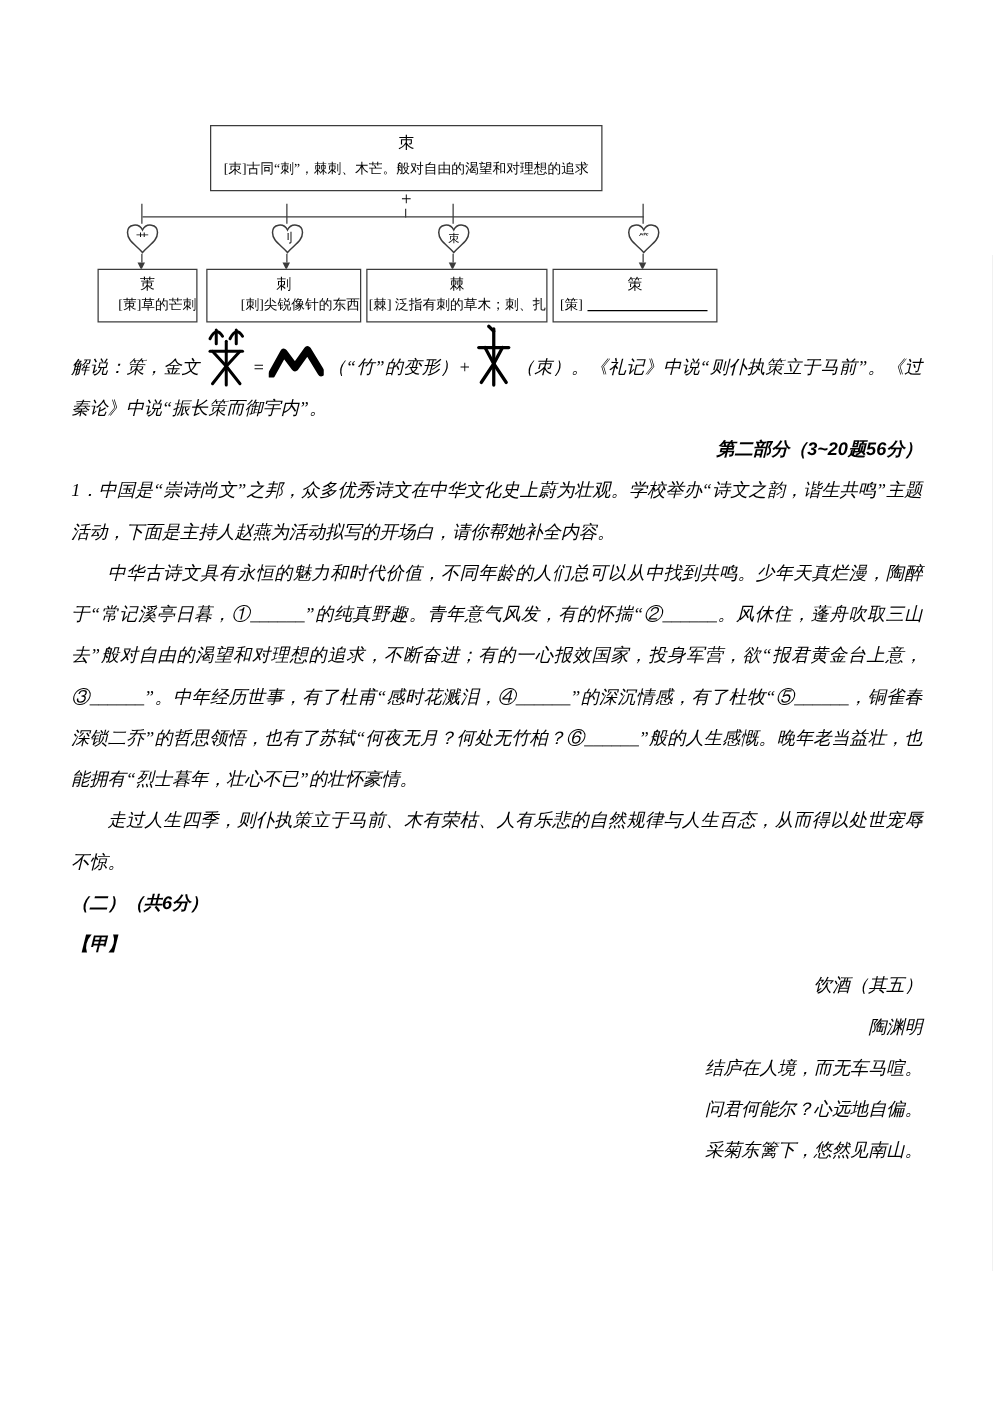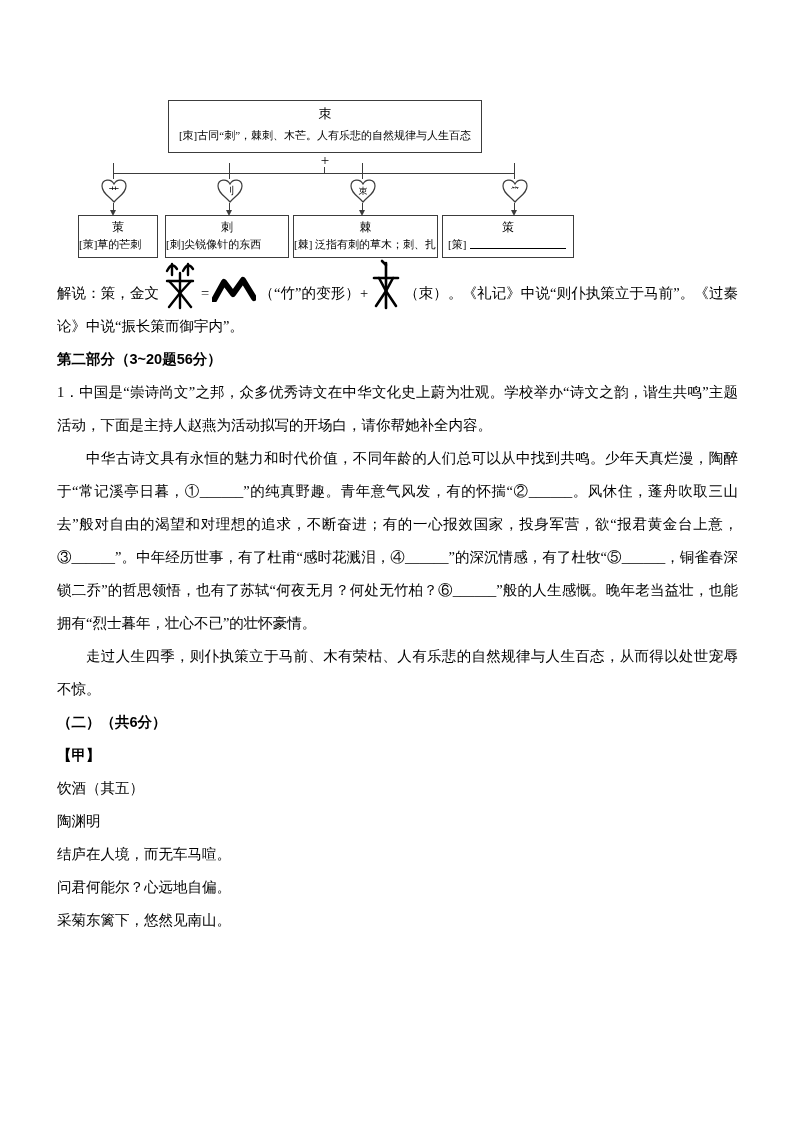--- a/index.html
+++ b/index.html
@@ -28,44 +28,44 @@
   .arrow { position:absolute; top:203px; width:7px; height:13px; }
   .arrow .shaft { position:absolute; left:3px; top:0; width:1px; height:7px; background:#3c3c3c; }
   .arrow .head  { position:absolute; left:0; top:7px; width:0; height:0;
                   border-left:3.5px solid transparent; border-right:3.5px solid transparent;
                   border-top:6px solid #3c3c3c; }
   .comp-box {
     position:absolute; top:215px; height:43px; border:1.5px solid #3c3c3c;
     box-sizing:border-box; background:#fff; overflow:hidden;
   }
   .comp-title { text-align:center; font-size:12px; line-height:18px; padding-top:2px; }
-  .comp-gloss { font-size:11px; line-height:17px; text-align:left; white-space:nowrap; }
+  .comp-gloss { font-size:11px; line-height:17px; text-align:right; white-space:nowrap; }
   .comp-gloss.with-blank { display:flex; align-items:flex-end; text-align:left; padding-left:5px; }
   .blank-line { flex:1; border-bottom:1px solid #000; margin:0 7px 4px 4px; height:12px; }
   
   .content { position:absolute; left:57px; top:258px; width:681px;
              font-size:14.5px; line-height:33px; text-align:justify; }
-  .content p { margin:0; }
+  .content p { margin:0;font-style:italic; }
   .explain svg { display:inline-block; }
   .g-tall { vertical-align:-12px; margin:0 3px; }
   .g-mid  { vertical-align:-4px;  margin:0 3px; }
   .bold { font-weight:bold; font-family:"Liberation Sans","DejaVu Sans",sans-serif; }
-  .center { text-align:left; }
+  .center { text-align:right; }
   .indent { text-indent:2em; }
 </style>
 </head>
 <body>
 
 <div class="page">
 
   <div class="diagram">
 
     <div class="root-box">
       <div class="root-title">朿</div>
-      <div class="root-desc">[朿]古同“刺”，棘刺、木芒。人有乐悲的自然规律与人生百态</div>
+      <div class="root-desc">[朿]古同“刺”，棘刺、木芒。般对自由的渴望和对理想的追求</div>
     </div>
 
     <div class="plus-sign">+</div>
 
     <div class="h-line"></div>
     <div class="v-tick center" style="left:324px;"></div>
     <div class="v-tick" style="left:113px;"></div>
     <div class="v-tick" style="left:229px;"></div>
     <div class="v-tick" style="left:362px;"></div>
     <div class="v-tick" style="left:514px;"></div>

